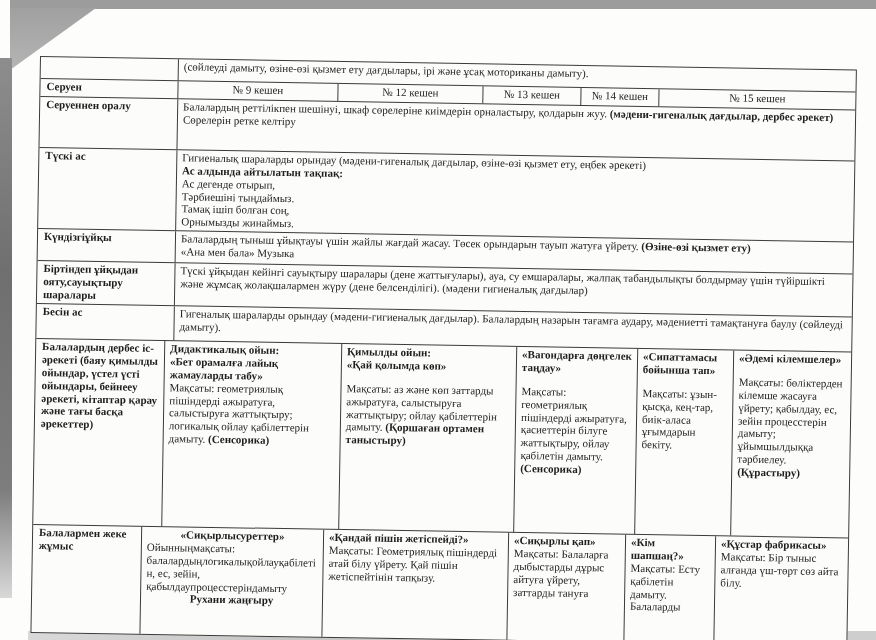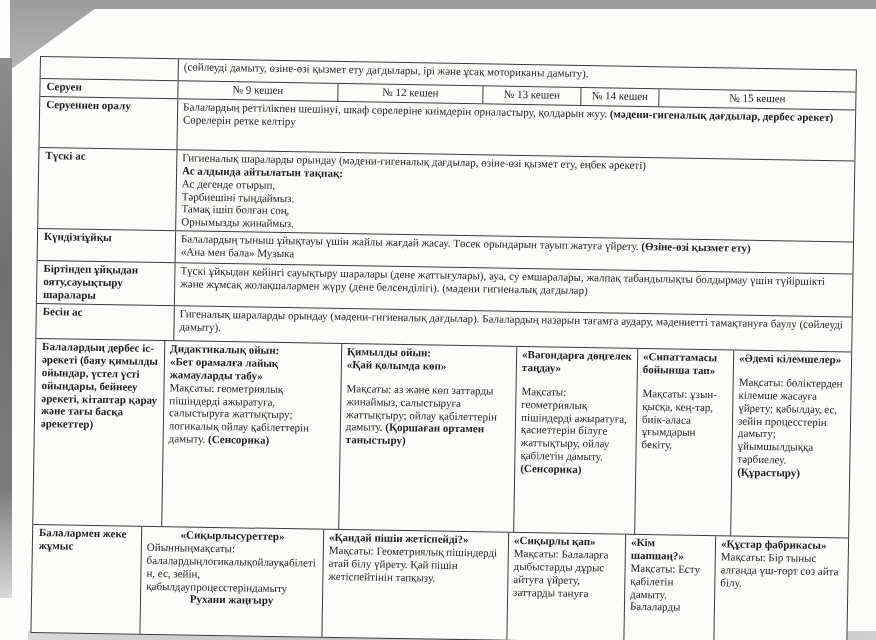--- a/index.html
+++ b/index.html
@@ -129,21 +129,21 @@
 «Бет орамалға лайық жамауларды табу»</div>
         <div class="act-body tight">
           <span>Мақсаты: геометриялық пішіндерді ажыратуға, салыстыруға жаттықтыру; логикалық ойлау қабілеттерін дамыту. </span><span class="b">(Сенсорика)</span>
         </div>
       </div>
 
       <div class="cell acell">
         <div class="act-head">Қимылды ойын:
 «Қай қолымда көп»</div>
         <div class="act-body">
-          <span>Мақсаты: аз және көп заттарды жинаймыз, салыстыруға жаттықтыру; ойлау қабілеттерін дамыту. </span><span class="b">(Қоршаған ортамен таныстыру)</span>
+          <span>Мақсаты: аз және көп заттарды ажыратуға, салыстыруға жаттықтыру; ойлау қабілеттерін дамыту. </span><span class="b">(Қоршаған ортамен таныстыру)</span>
         </div>
       </div>
 
       <div class="cell acell">
         <div class="act-head">«Вагондарға дөңгелек таңдау»</div>
         <div class="act-body">
           <span>Мақсаты: геометриялық пішіндерді ажыратуға, қасиеттерін білуге жаттықтыру, ойлау қабілетін дамыту. </span><span class="b">(Сенсорика)</span>
         </div>
       </div>
 

